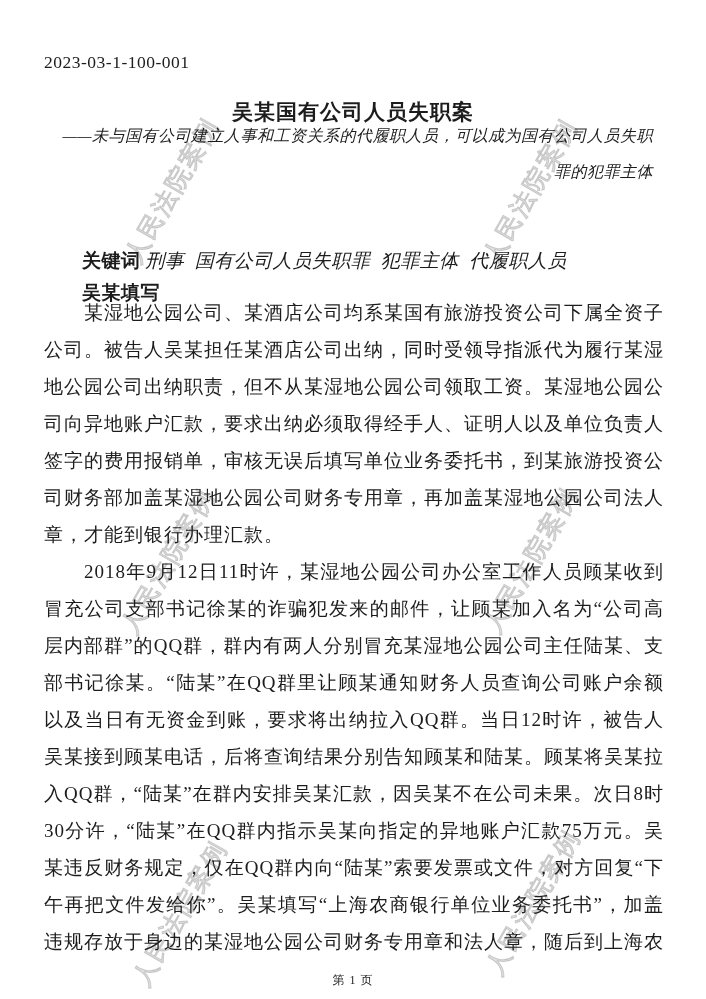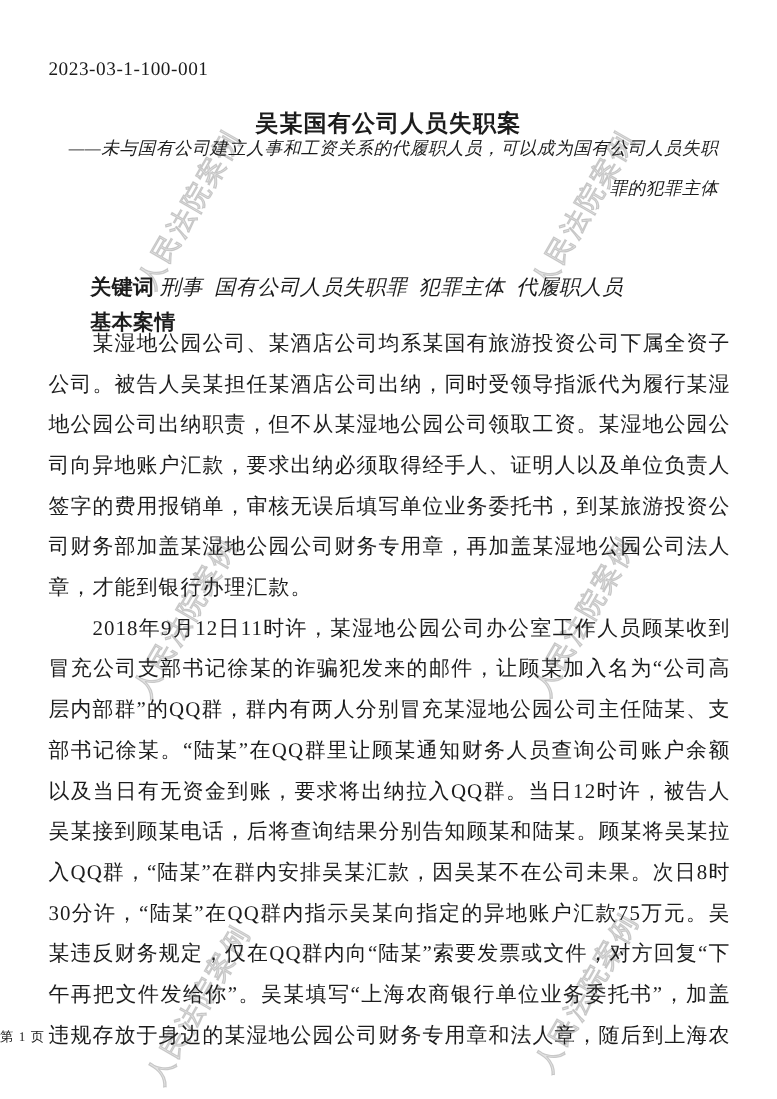--- a/index.html
+++ b/index.html
@@ -117,22 +117,22 @@
     text-align: justify;
   }
   .body-text p {
     margin: 0;
     text-indent: 40px;
   }
   .page-footer {
     position: absolute;
     left: 0;
     right: 0;
-    top: 934px;
-    text-align: left;
+    top: 972px;
+    text-align: center;
     font-size: 12px;
     letter-spacing: 1px;
     color: #222222;
   }
 </style>
 </head>
 <body>
 
 <div class="page">
 
@@ -148,21 +148,21 @@
   <div class="content">
 
     <div class="doc-number">2023-03-1-100-001</div>
 
     <h1 class="case-title">吴某国有公司人员失职案</h1>
 
     <div class="case-subtitle">——未与国有公司建立人事和工资关系的代履职人员，可以成为国有公司人员失职罪的犯罪主体</div>
 
     <p class="keywords-row"><span class="keywords-label">关键词</span> <span class="keywords-value">刑事  国有公司人员失职罪  犯罪主体  代履职人员</span></p>
 
-    <h2 class="section-heading">基本案情</h2>
+    <h2 class="section-heading">吴某填写</h2>
 
     <div class="body-text">
       <p>某湿地公园公司、某酒店公司均系某国有旅游投资公司下属全资子公司。被告人吴某担任某酒店公司出纳，同时受领导指派代为履行某湿地公园公司出纳职责，但不从某湿地公园公司领取工资。某湿地公园公司向异地账户汇款，要求出纳必须取得经手人、证明人以及单位负责人签字的费用报销单，审核无误后填写单位业务委托书，到某旅游投资公司财务部加盖某湿地公园公司财务专用章，再加盖某湿地公园公司法人章，才能到银行办理汇款。</p>
       <p>2018年9月12日11时许，某湿地公园公司办公室工作人员顾某收到冒充公司支部书记徐某的诈骗犯发来的邮件，让顾某加入名为“公司高层内部群”的QQ群，群内有两人分别冒充某湿地公园公司主任陆某、支部书记徐某。“陆某”在QQ群里让顾某通知财务人员查询公司账户余额以及当日有无资金到账，要求将出纳拉入QQ群。当日12时许，被告人吴某接到顾某电话，后将查询结果分别告知顾某和陆某。顾某将吴某拉入QQ群，“陆某”在群内安排吴某汇款，因吴某不在公司未果。次日8时30分许，“陆某”在QQ群内指示吴某向指定的异地账户汇款75万元。吴某违反财务规定，仅在QQ群内向“陆某”索要发票或文件，对方回复“下午再把文件发给你”。吴某填写“上海农商银行单位业务委托书”，加盖违规存放于身边的某湿地公园公司财务专用章和法人章，随后到上海农</p>
     </div>
 
     <div class="page-footer">第 1 页</div>
 
   </div>
 </div>

